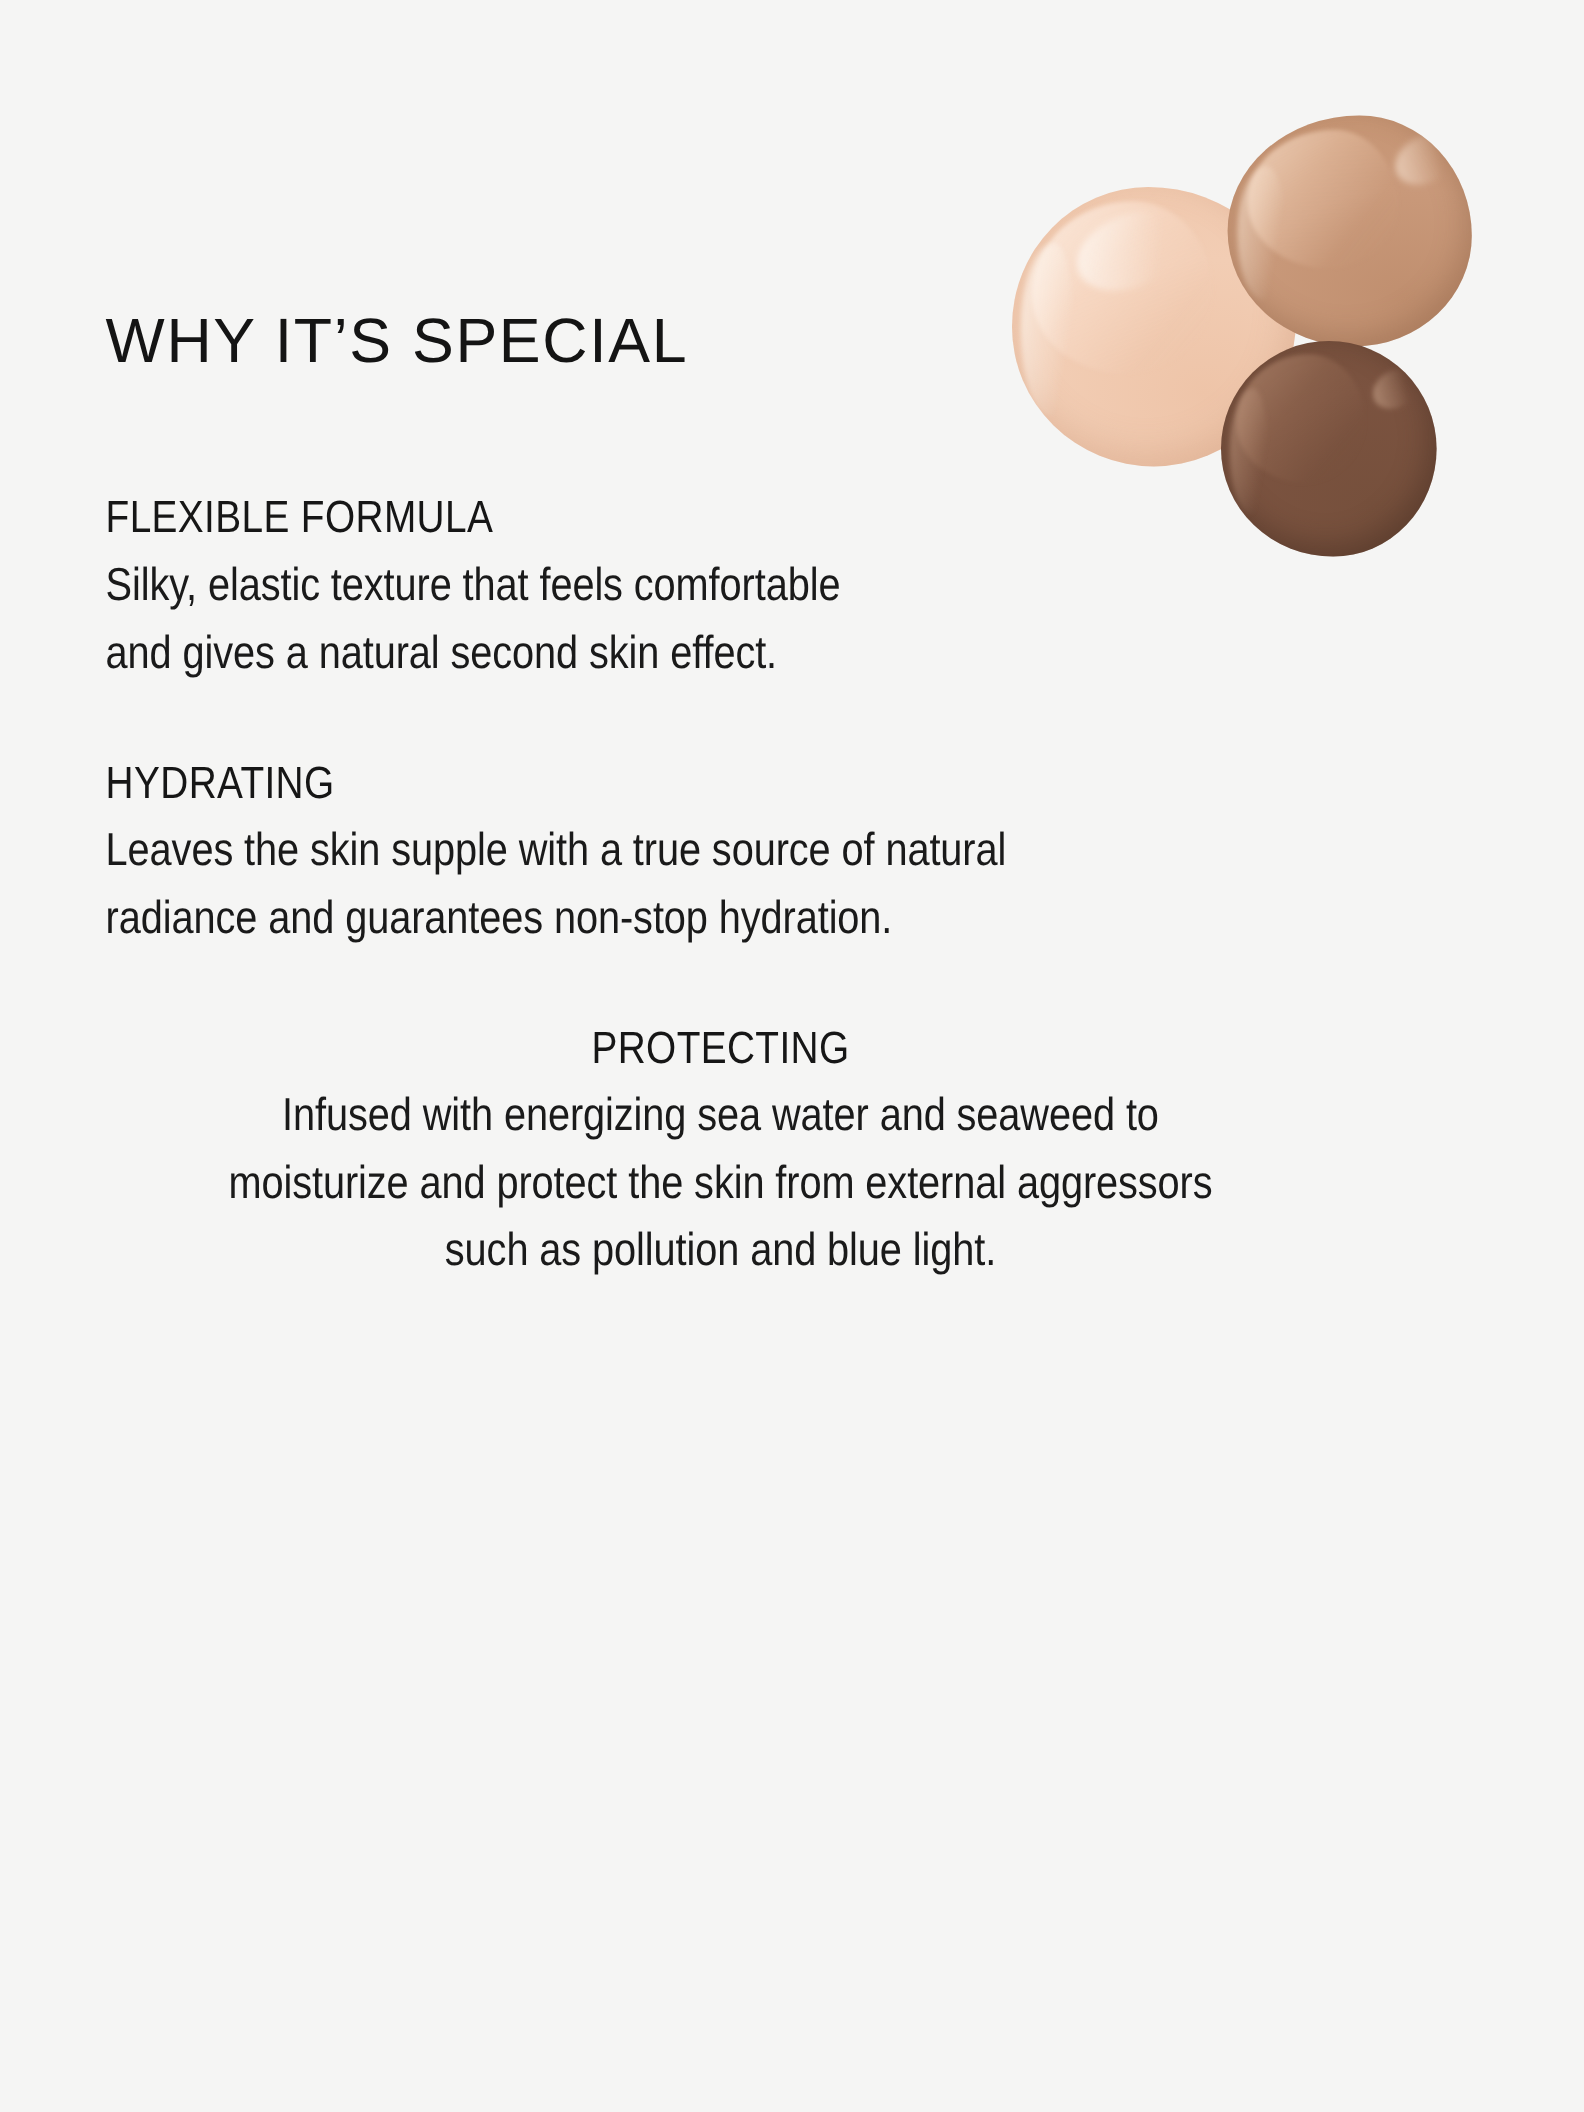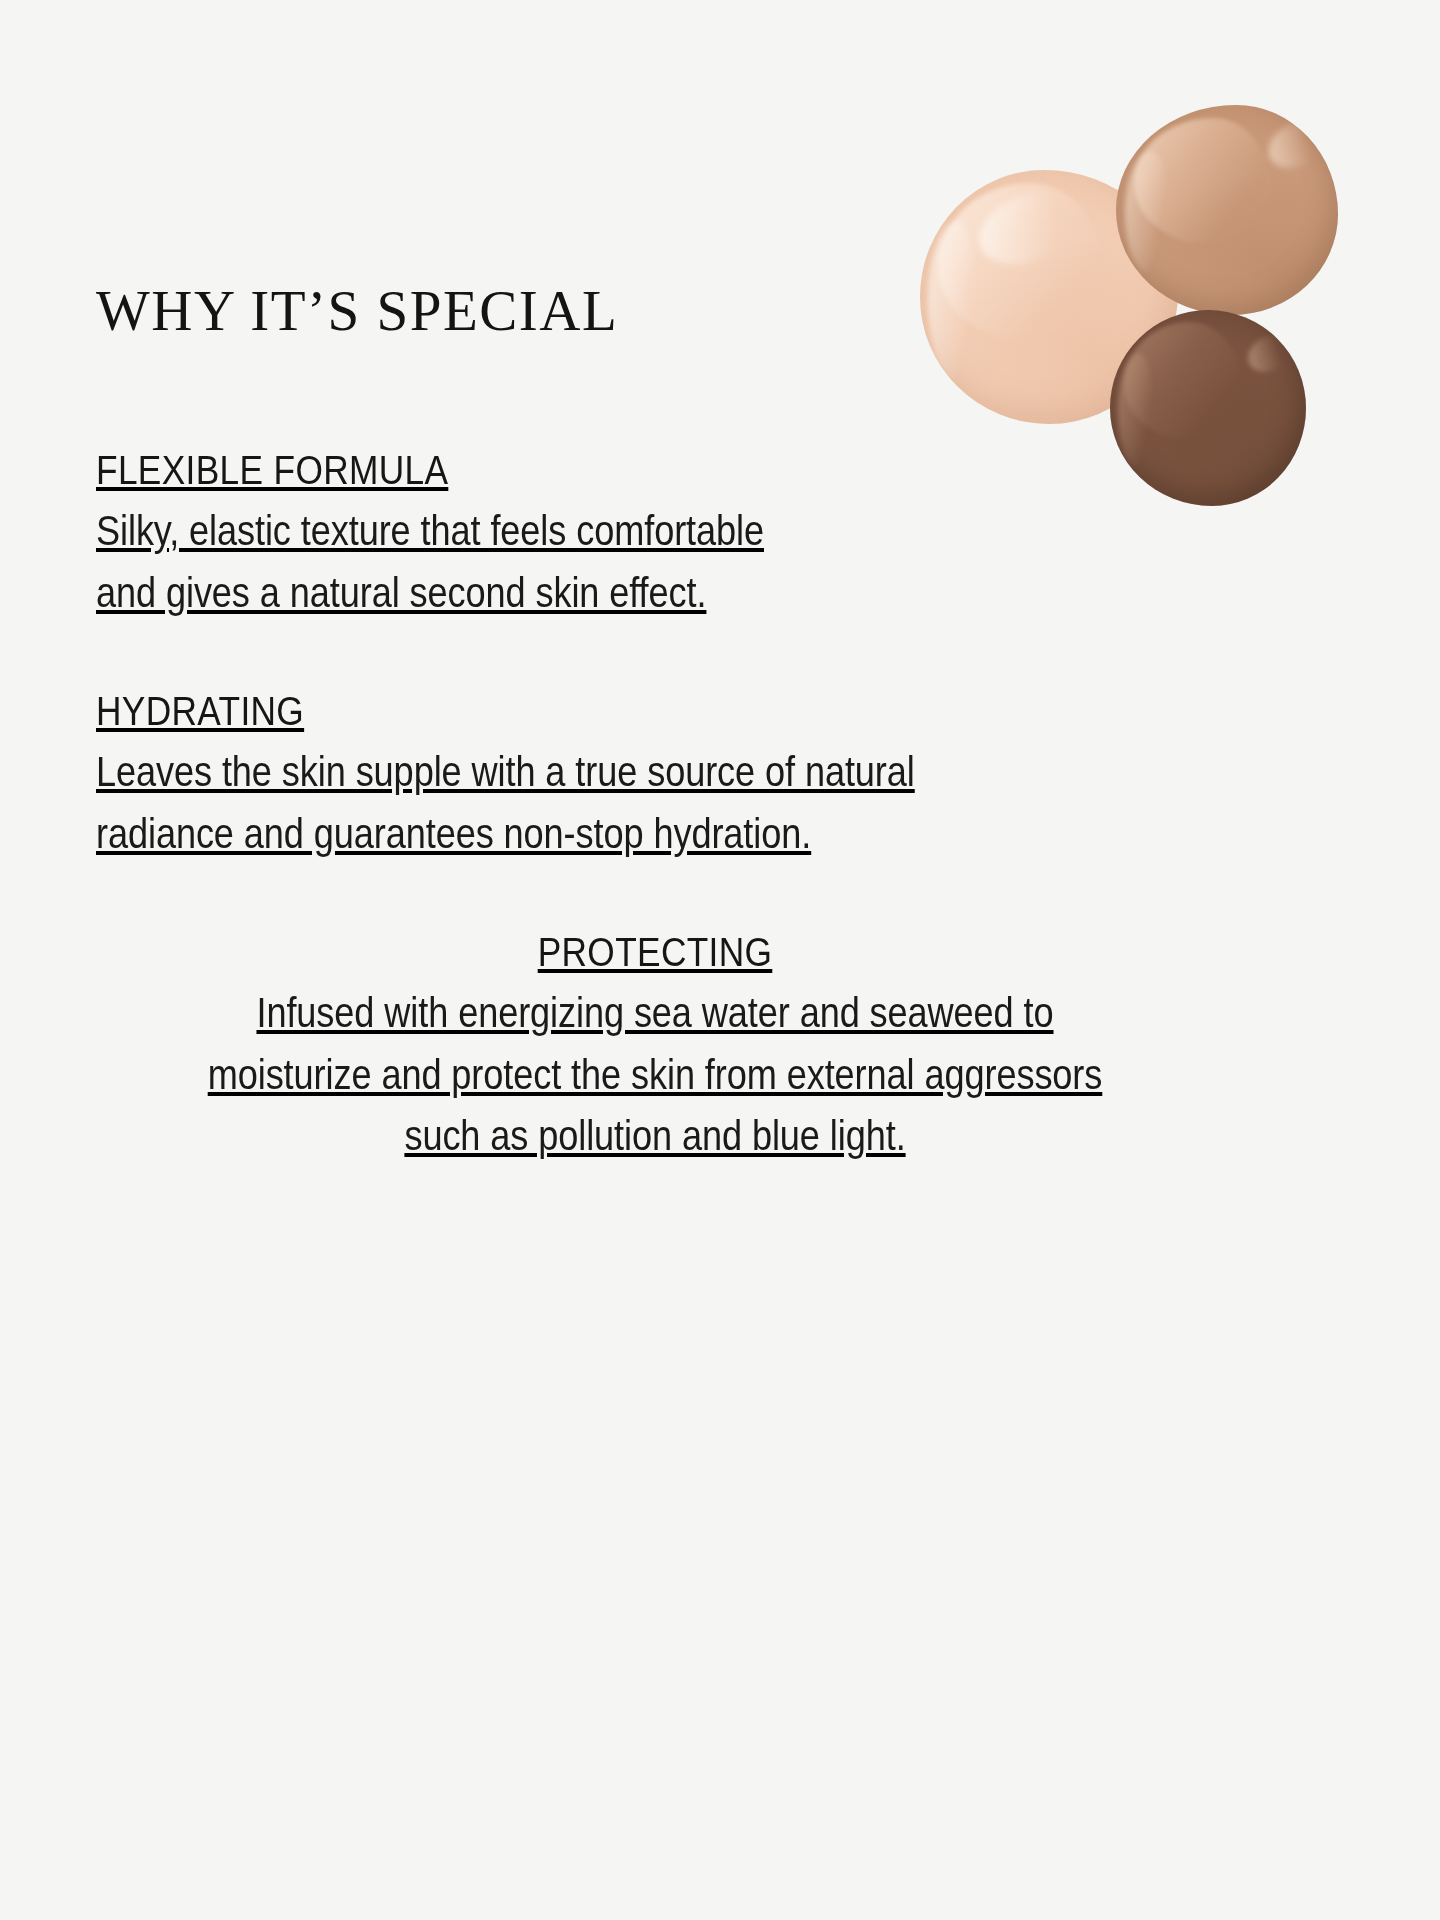--- a/index.html
+++ b/index.html
@@ -182,33 +182,31 @@
     left: 0;
     margin: 0;
     font-size: 57px;
     font-weight: 300;
     letter-spacing: 1.5px;
     color: #141414;
     line-height: 1;
     transform: scaleX(1.0);
     transform-origin: left center;
     white-space: nowrap;
-    font-family: Liberation Serif, serif;
   }
 
   .sections {
     position: absolute;
     top: 446px;
     left: 0;
     width: 1300px;
   }
 
   .section {
     margin-bottom: 64px;
-    text-decoration: underline;
   }
   .section:last-child { margin-bottom: 0; text-align: center; }
 
   .section-heading {
     margin: 0 0 6px 0;
     font-size: 41px;
     font-weight: 300;
     letter-spacing: 0.4px;
     color: #161616;
     line-height: 1.18;

